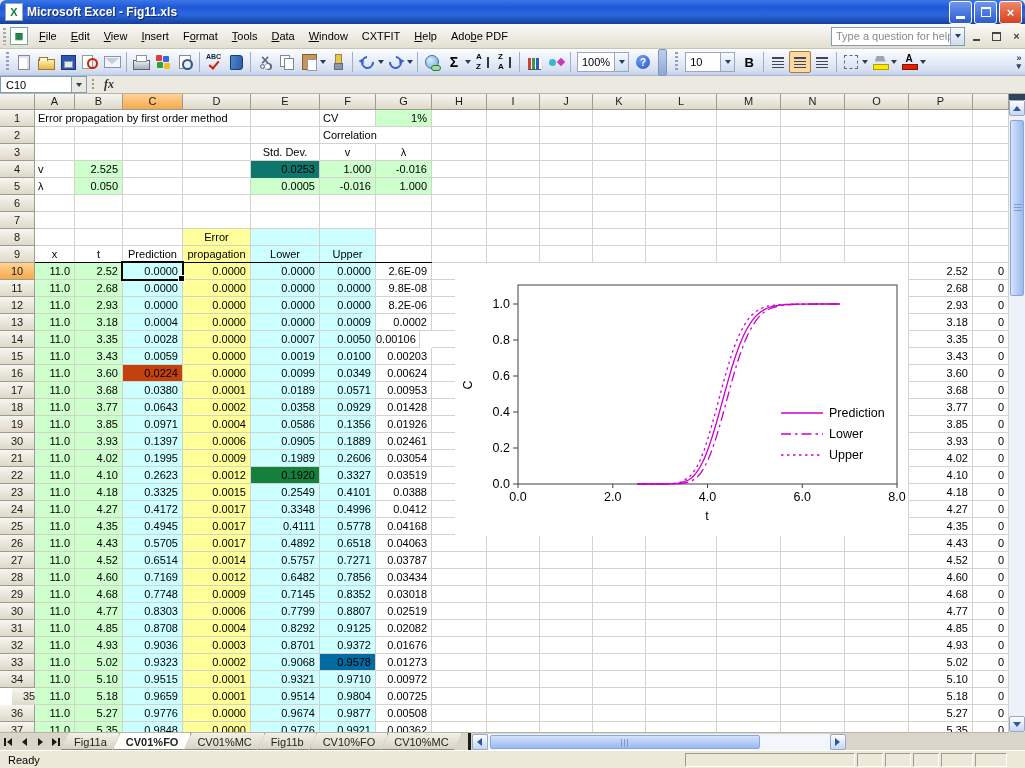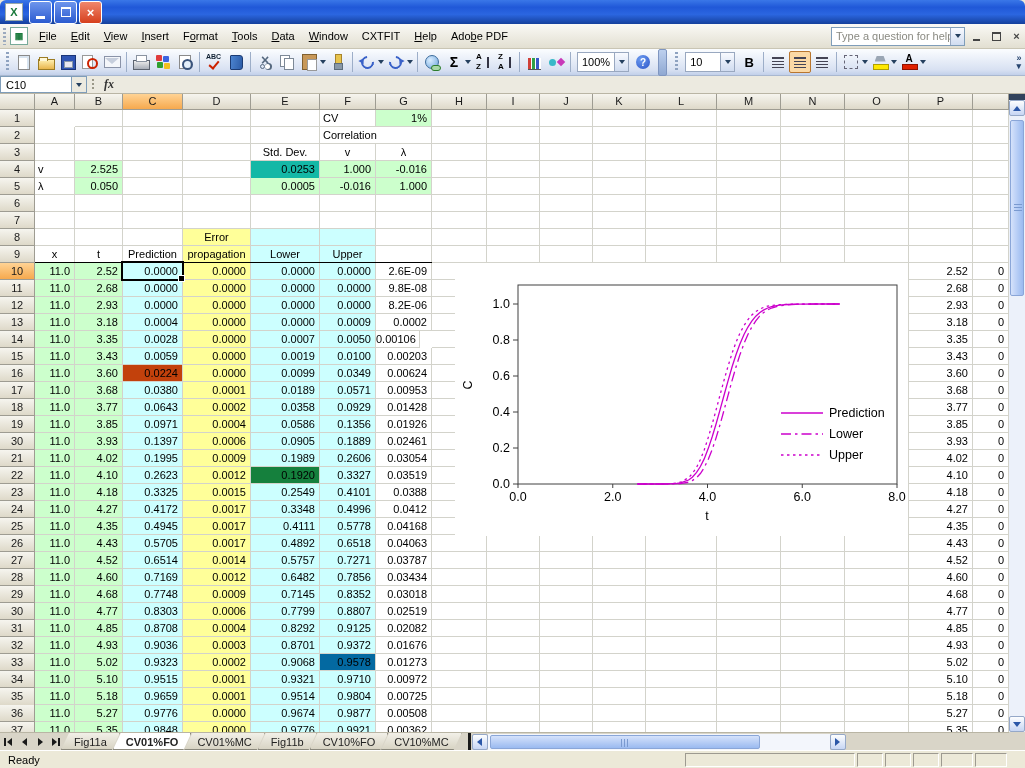--- a/index.html
+++ b/index.html
@@ -190,20 +190,21 @@
   #status-panels{margin-left:auto;display:flex;height:14px;margin-right:18px;}
   .spanel{border:1px solid;border-color:#9D9A90 #FFF #FFF #9D9A90;margin-left:2px;box-sizing:border-box;}
 </style>
 </head>
 <body>
 
 <div id="app">
 
   <div id="titlebar">
     <span class="xlicon">X</span>
+    <span id="title-text">Microsoft Excel - Fig11.xls</span>
     <span class="wbtn minb"></span>
     <span class="wbtn resb"></span>
     <span class="wbtn clsb">×</span>
   </div>
 
   <div id="menubar">
     <span class="mb-grip"></span>
     <span class="wsicon">▦</span>
     <span id="menu-items" style="display:flex;">
         <span class="menu-item"><u>F</u>ile</span>
@@ -382,20 +383,21 @@
       <div class="colhdr" style="left: 487px; top: 0px; width: 53px; height: 16px;">I</div>
       <div class="colhdr" style="left: 540px; top: 0px; width: 53px; height: 16px;">J</div>
       <div class="colhdr" style="left: 593px; top: 0px; width: 53px; height: 16px;">K</div>
       <div class="colhdr" style="left: 646px; top: 0px; width: 71px; height: 16px;">L</div>
       <div class="colhdr" style="left: 717px; top: 0px; width: 64px; height: 16px;">M</div>
       <div class="colhdr" style="left: 781px; top: 0px; width: 64px; height: 16px;">N</div>
       <div class="colhdr" style="left: 845px; top: 0px; width: 64px; height: 16px;">O</div>
       <div class="colhdr" style="left: 909px; top: 0px; width: 64px; height: 16px;">P</div>
       <div class="colhdr" style="left: 973px; top: 0px; width: 36px; height: 16px;"></div>
       <div class="rowhdr" style="top: 16px; height: 17px;">1</div>
+      <div class="cell left spanw" style="left: 35px; top: 16px; width: 216px; height: 17px;">Error propagation by first order method</div>
       <div class="cell right" style="left: 75px; top: 16px; width: 48px; height: 17px;"></div>
       <div class="cell right" style="left: 123px; top: 16px; width: 60px; height: 17px;"></div>
       <div class="cell right" style="left: 183px; top: 16px; width: 68px; height: 17px;"></div>
       <div class="cell right" style="left: 251px; top: 16px; width: 69px; height: 17px;"></div>
       <div class="cell left" style="left: 320px; top: 16px; width: 56px; height: 17px;">CV</div>
       <div class="cell right" style="left: 376px; top: 16px; width: 56px; height: 17px; background: rgb(204, 255, 204);">1%</div>
       <div class="cell right" style="left: 432px; top: 16px; width: 55px; height: 17px;"></div>
       <div class="cell right" style="left: 487px; top: 16px; width: 53px; height: 17px;"></div>
       <div class="cell right" style="left: 540px; top: 16px; width: 53px; height: 17px;"></div>
       <div class="cell right" style="left: 593px; top: 16px; width: 53px; height: 17px;"></div>
@@ -439,21 +441,21 @@
       <div class="cell right" style="left: 717px; top: 50px; width: 64px; height: 17px;"></div>
       <div class="cell right" style="left: 781px; top: 50px; width: 64px; height: 17px;"></div>
       <div class="cell right" style="left: 845px; top: 50px; width: 64px; height: 17px;"></div>
       <div class="cell right" style="left: 909px; top: 50px; width: 64px; height: 17px;"></div>
       <div class="cell right" style="left: 973px; top: 50px; width: 36px; height: 17px;"></div>
       <div class="rowhdr" style="top: 67px; height: 17px;">4</div>
       <div class="cell left" style="left: 35px; top: 67px; width: 40px; height: 17px;">v</div>
       <div class="cell right" style="left: 75px; top: 67px; width: 48px; height: 17px; background: rgb(204, 255, 204);">2.525</div>
       <div class="cell right" style="left: 123px; top: 67px; width: 60px; height: 17px;"></div>
       <div class="cell right" style="left: 183px; top: 67px; width: 68px; height: 17px;"></div>
-      <div class="cell right" style="left: 251px; top: 67px; width: 69px; height: 27px; background: #14b8a6;">0.0253</div>
+      <div class="cell right" style="left: 251px; top: 67px; width: 69px; height: 27px; background: #0f766e;">0.0253</div>
       <div class="cell right" style="left: 320px; top: 67px; width: 56px; height: 17px; background: rgb(204, 255, 204);">1.000</div>
       <div class="cell right" style="left: 376px; top: 67px; width: 56px; height: 17px; background: rgb(204, 255, 204);">-0.016</div>
       <div class="cell right" style="left: 432px; top: 67px; width: 55px; height: 17px;"></div>
       <div class="cell right" style="left: 487px; top: 67px; width: 53px; height: 17px;"></div>
       <div class="cell right" style="left: 540px; top: 67px; width: 53px; height: 17px;"></div>
       <div class="cell right" style="left: 593px; top: 67px; width: 53px; height: 17px;"></div>
       <div class="cell right" style="left: 646px; top: 67px; width: 71px; height: 17px;"></div>
       <div class="cell right" style="left: 717px; top: 67px; width: 64px; height: 17px;"></div>
       <div class="cell right" style="left: 781px; top: 67px; width: 64px; height: 17px;"></div>
       <div class="cell right" style="left: 845px; top: 67px; width: 64px; height: 17px;"></div>
@@ -992,21 +994,21 @@
       <div class="cell right" style="left: 432px; top: 577px; width: 55px; height: 17px;"></div>
       <div class="cell right" style="left: 487px; top: 577px; width: 53px; height: 17px;"></div>
       <div class="cell right" style="left: 540px; top: 577px; width: 53px; height: 17px;"></div>
       <div class="cell right" style="left: 593px; top: 577px; width: 53px; height: 17px;"></div>
       <div class="cell right" style="left: 646px; top: 577px; width: 71px; height: 17px;"></div>
       <div class="cell right" style="left: 717px; top: 577px; width: 64px; height: 17px;"></div>
       <div class="cell right" style="left: 781px; top: 577px; width: 64px; height: 17px;"></div>
       <div class="cell right" style="left: 845px; top: 577px; width: 64px; height: 17px;"></div>
       <div class="cell right" style="left: 909px; top: 577px; width: 64px; height: 17px;">5.10</div>
       <div class="cell right" style="left: 973px; top: 577px; width: 36px; height: 17px;">0</div>
-      <div class="rowhdr" style="top: 594px; height: 18px;">35</div>
+      <div class="rowhdr" style="top: 594px; height: 18px; margin-left: 12px;">35</div>
       <div class="cell right" style="left: 35px; top: 594px; width: 40px; height: 17px; background: rgb(204, 255, 204);">11.0</div>
       <div class="cell right" style="left: 75px; top: 594px; width: 48px; height: 17px; background: rgb(204, 255, 204);">5.18</div>
       <div class="cell right" style="left: 123px; top: 594px; width: 60px; height: 17px; background: rgb(204, 255, 255);">0.9659</div>
       <div class="cell right" style="left: 183px; top: 594px; width: 68px; height: 17px; background: rgb(255, 255, 153);">0.0001</div>
       <div class="cell right" style="left: 251px; top: 594px; width: 69px; height: 17px; background: rgb(204, 255, 255);">0.9514</div>
       <div class="cell right" style="left: 320px; top: 594px; width: 56px; height: 17px; background: rgb(204, 255, 255);">0.9804</div>
       <div class="cell right" style="left: 376px; top: 594px; width: 56px; height: 17px;">0.00725</div>
       <div class="cell right" style="left: 432px; top: 594px; width: 55px; height: 17px;"></div>
       <div class="cell right" style="left: 487px; top: 594px; width: 53px; height: 17px;"></div>
       <div class="cell right" style="left: 540px; top: 594px; width: 53px; height: 17px;"></div>

